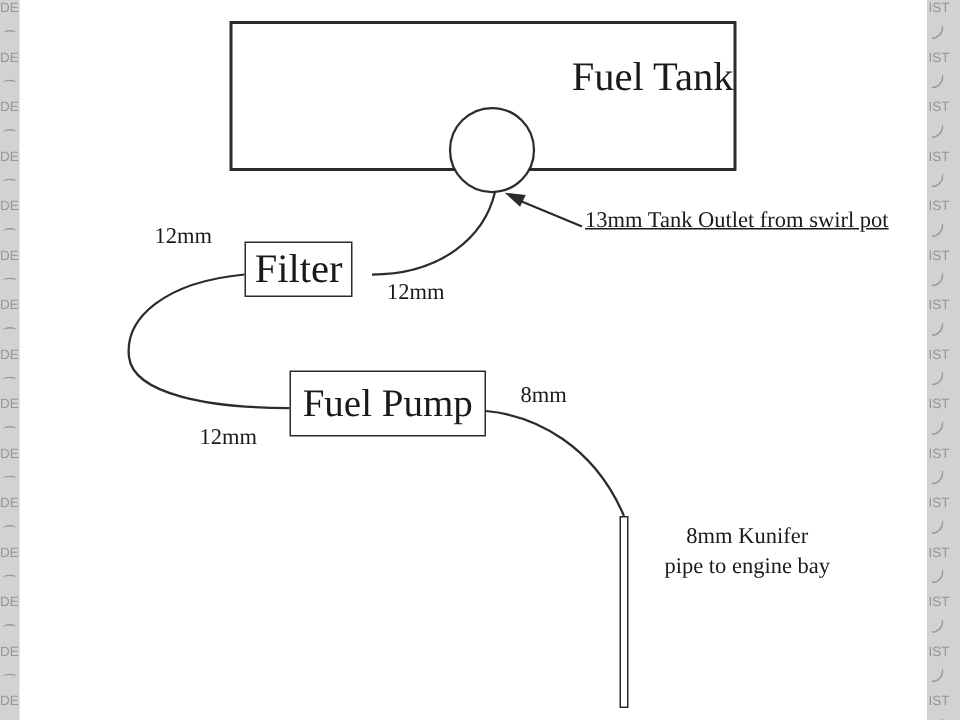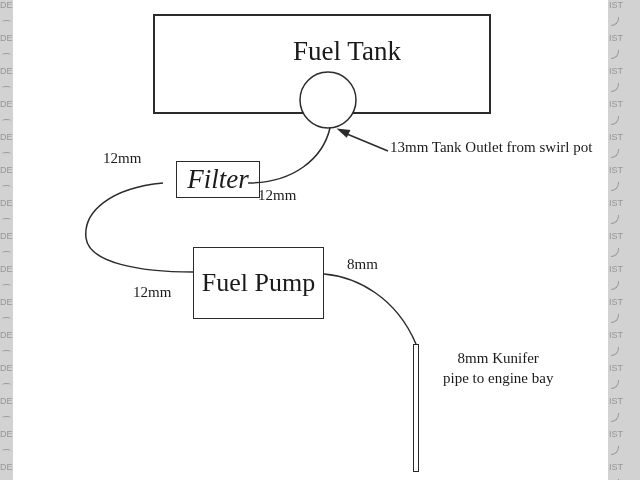--- a/index.html
+++ b/index.html
@@ -10,21 +10,21 @@
     font-family:"Liberation Serif", serif;
     color:#1a1a1a;
   }
 
   
   .wm-strip {
     position:absolute; top:0; height:480px;
     background:#d2d2d2; overflow:hidden; z-index:1;
   }
   .wm-left  { left:0;  width:13px; }
-  .wm-right { right:0; width:32px; }
+  .wm-right { right:0; width:22px; }
   .wm-tile  {
     height:33px; position:relative;
     font-family:"Liberation Sans", sans-serif;
     font-size:9px; color:#979797; line-height:10px;
   }
   .wm-left  .wm-tile { text-align:right; padding-right:1px; }
   .wm-right .wm-tile { text-align:left;  padding-left:1px; }
   .wm-mark { display:block; position:absolute; }
   .wm-left .wm-mark {
     right:2px; top:20px; width:9px; height:4px;
@@ -36,44 +36,44 @@
     border-radius:0 0 9px 0;
   }
 
   
   .box {
     position:absolute; background:#ffffff; z-index:2;
     display:flex; align-items:center; justify-content:center;
   }
   .tank-box {
     left:153px; top:14px; width:338px; height:100px;
-    border:2px solid #2b2b2b; justify-content:center; align-items:flex-start;
+    border:2px solid #2b2b2b; justify-content:flex-end; align-items:flex-start;
   }
   .tank-box .box-label { margin:20px 0 0 50px; font-size:27px; }
   .filter-box {
-    left:176px; top:161px; width:84px; height:37px;
-    border:1.5px solid #2b2b2b; font-size:27px;font-style:italic;
+    left:163px; top:161px; width:72px; height:37px;
+    border:1.5px solid #2b2b2b; font-size:27px;
   }
   .pump-box {
-    left:193px; top:247px; width:131px; height:72px;
+    left:193px; top:247px; width:131px; height:44px;
     border:1.5px solid #2b2b2b; font-size:26px;
   }
   .pipe-rect {
     left:413px; top:344px; width:6px; height:128px;
     border:1px solid #2b2b2b;
   }
 
   
   .lbl { position:absolute; font-size:15px; white-space:nowrap; z-index:3; }
   .lbl-multiline { white-space:pre-line; line-height:20px; }
   .lbl-12-tank-filter { left:103px; top:150px; }
   .lbl-12-filter-out  { left:258px; top:187px; }
   .lbl-12-pump-in     { left:133px; top:284px; }
   .lbl-8-pump-out     { left:347px; top:256px; }
-  .lbl-outlet-note    { left:390px; top:139px; }
+  .lbl-outlet-note    { left:390px; top:139px;text-decoration:underline; }
   .lbl-pipe-note      { left:443px; top:348px;text-align:center; }
 
   
   svg.wires {
     position:absolute; left:0; top:0; width:640px; height:480px;
     z-index:4; pointer-events:none;
   }
 </style>
 </head>
 <body>

